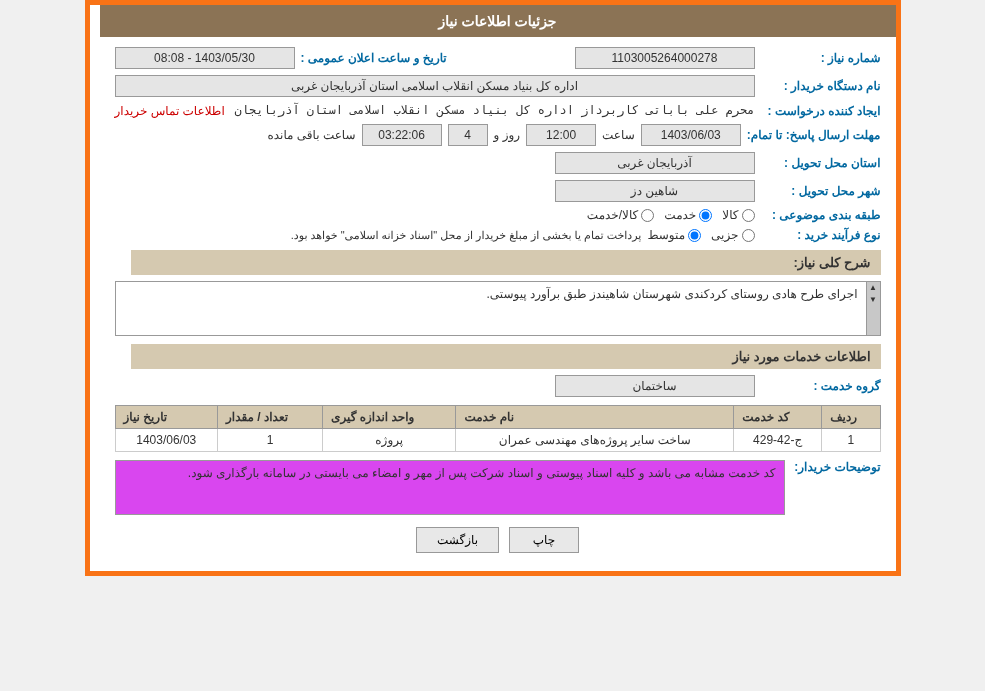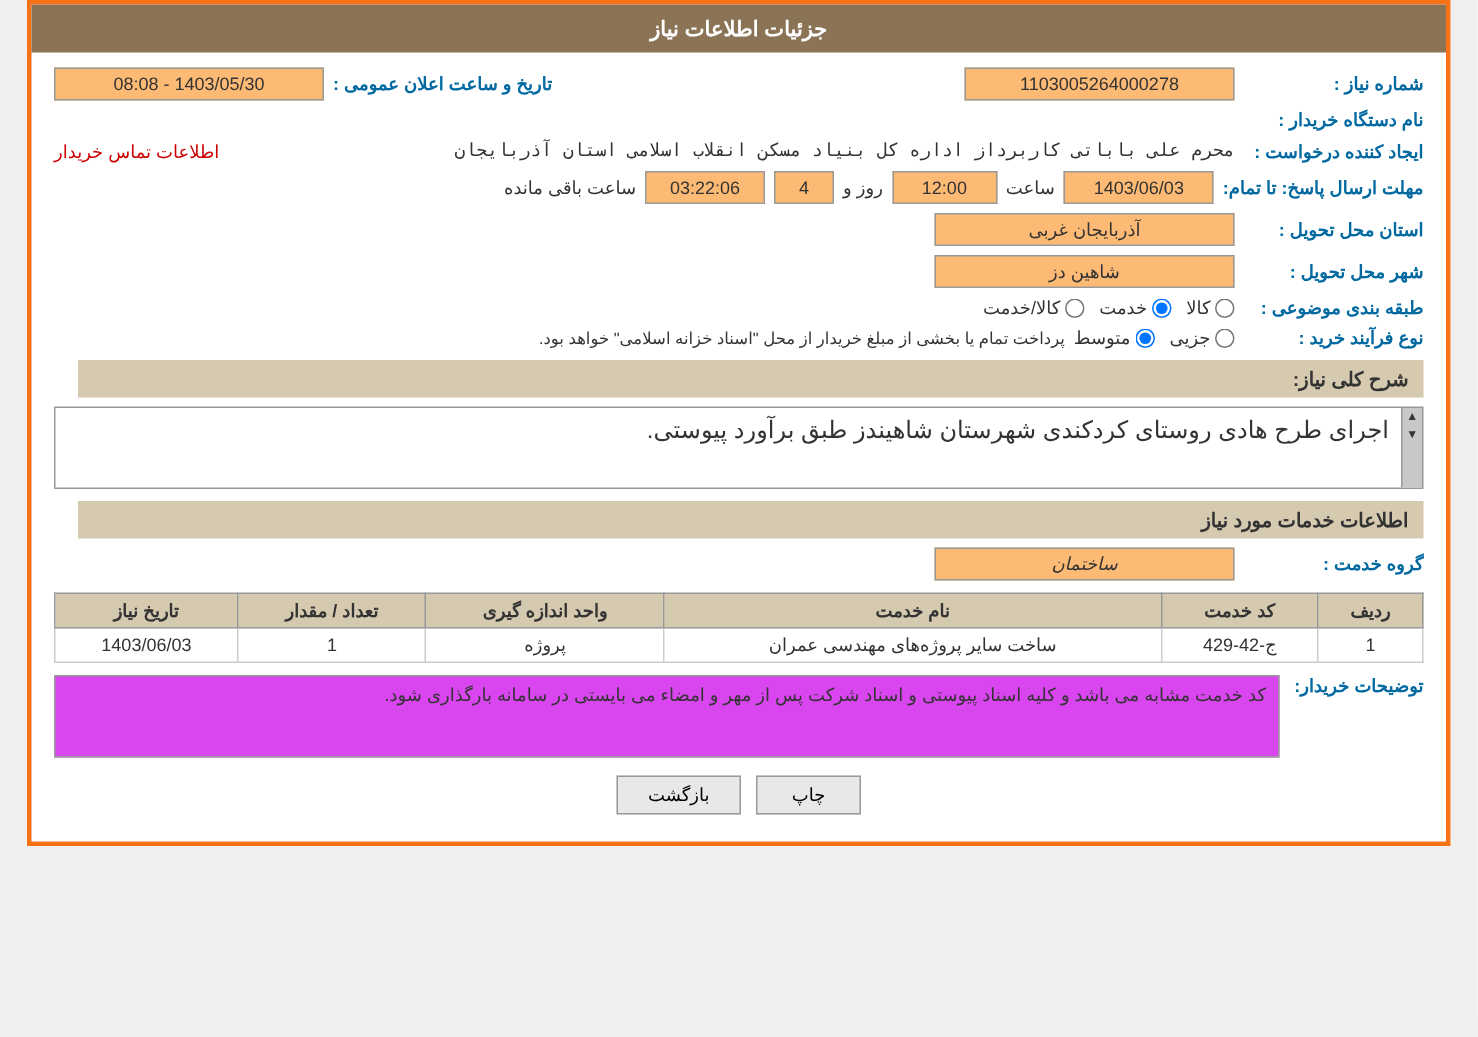--- a/index.html
+++ b/index.html
@@ -4,24 +4,25 @@
   <style>
     * { box-sizing: border-box; margin: 0; padding: 0; }
     body {
       font-family: Tahoma, Arial, sans-serif;
       font-size: 12px;
       background: #f0f0f0;
       direction: rtl;
       color: #333;
     }
     .page-wrapper {
-      width: 949px;
+      width: 816px;
       margin: 0 auto;
       background: #fff;
-      border: 3px solid #f97316;
+      border: 5px solid #f97316;
+      padding-left: 10px;
     }
     .header-bar {
       background: #8B7355;
       color: #fff;
       text-align: center;
       padding: 8px 12px;
       font-size: 14px;
       font-weight: bold;
     }
     .content {
@@ -38,21 +39,21 @@
       font-weight: bold;
       min-width: 120px;
       text-align: right;
       white-space: nowrap;
     }
     .label-wide {
       min-width: 140px;
     }
     .value-box {
       border: 1px solid #999;
-      background: #fdba74;
+      background: #e5e5e5;
       padding: 3px 6px;
       min-height: 22px;
       min-width: 200px;
       text-align: center;
     }
     .value-box-wide {
       flex: 1;
     }
     .value-box-number {
       min-width: 180px;
@@ -76,21 +77,21 @@
     }
     table.data-table {
       width: 100%;
       border-collapse: collapse;
       font-size: 12px;
     }
     table.data-table th {
       background: #d5c9b0;
       border: 1px solid #999;
       padding: 4px 8px;
-      text-align: center;
+      text-align: left;
       font-weight: bold;
     }
     table.data-table td {
       border: 1px solid #ccc;
       padding: 4px 8px;
       text-align: center;
       background: #fff;
     }
     .radio-row {
       display: flex;
@@ -151,20 +152,21 @@
     <div class="row">
       <span class="label">شماره نیاز :</span>
       <div class="value-box value-box-number">1103005264000278</div>
       <span style="flex:1"></span>
       <span class="label">تاریخ و ساعت اعلان عمومی :</span>
       <div class="value-box" style="min-width:180px;">1403/05/30 - 08:08</div>
     </div>
 
     <div class="row">
       <span class="label">نام دستگاه خریدار :</span>
+      <div class="value-box value-box-wide">اداره کل بنیاد مسکن انقلاب اسلامی استان آذربایجان غربی</div>
     </div>
 
     <div class="row">
       <span class="label">ایجاد کننده درخواست :</span>
       <span style="flex:1; text-align:right;font-family:Liberation Mono, monospace;">محرم علی باباتی کاربرداز اداره کل بنیاد مسکن انقلاب اسلامی استان آذربایجان</span>
       <a class="link-text">اطلاعات تماس خریدار</a>
     </div>
 
     <div class="row">
       <span class="label">مهلت ارسال پاسخ: تا تمام:</span>
@@ -222,31 +224,31 @@
 
     <div class="section-header">
       <span>شرح کلی نیاز:</span>
     </div>
     <div class="row-full">
       <div style="display:flex; flex-direction:row; border:1px solid #999; flex:1; min-height:55px; background:#fff;">
         <div style="width:14px; background:#c8c8c8; border-left:1px solid #999; display:flex; flex-direction:column; justify-content:flex-start; align-items:center; padding:1px 0;">
           <div style="font-size:8px; line-height:10px; cursor:pointer;">▲</div>
           <div style="font-size:8px; line-height:10px; cursor:pointer; margin-top:2px;">▼</div>
         </div>
-        <div style="flex:1; padding:5px 8px; direction:rtl; font-size:16px;">اجرای طرح هادی روستای کردکندی شهرستان شاهیندز طبق برآورد پیوستی.</div>
+        <div style="flex:1; padding:5px 8px; direction:rtl; font-size:12px;">اجرای طرح هادی روستای کردکندی شهرستان شاهیندز طبق برآورد پیوستی.</div>
       </div>
     </div>
 
     <div class="section-header">
       <span>اطلاعات خدمات مورد نیاز</span>
     </div>
 
     <div class="row">
       <span class="label">گروه خدمت :</span>
-      <div class="value-box" style="min-width:200px;font-style:italic;">ساختمان</div>
+      <div class="value-box" style="min-width:200px;">ساختمان</div>
     </div>
 
     <div class="table-section">
       <table class="data-table">
         <thead>
           <tr>
             <th>ردیف</th>
             <th>کد خدمت</th>
             <th>نام خدمت</th>
             <th>واحد اندازه گیری</th>

